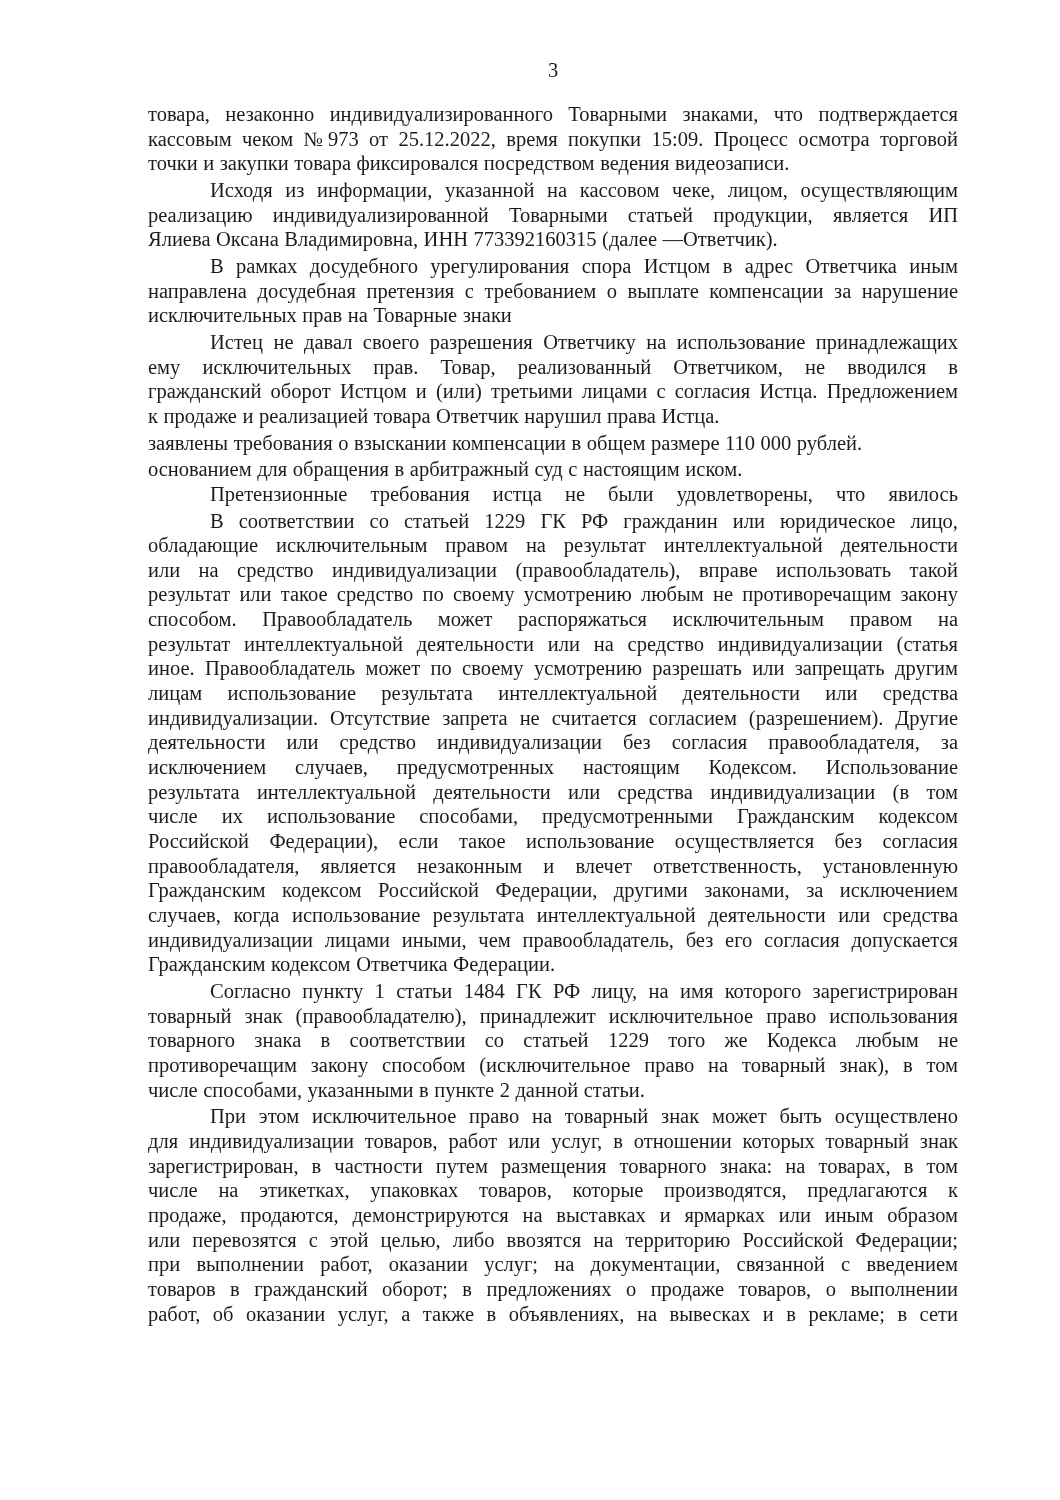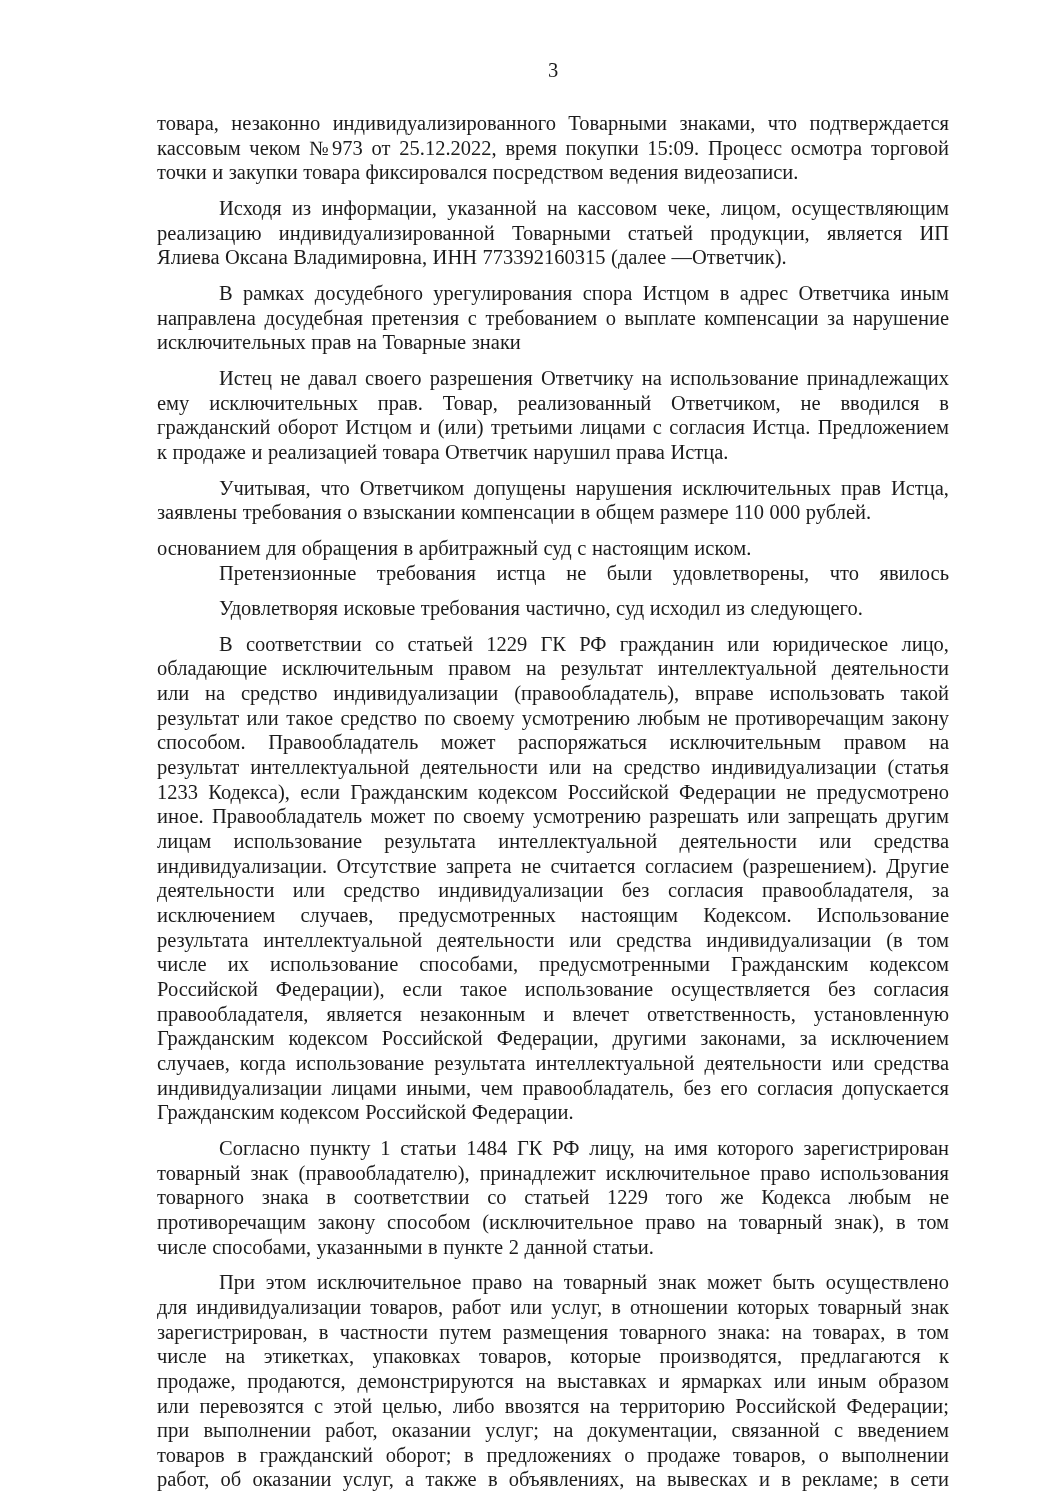--- a/index.html
+++ b/index.html
@@ -27,21 +27,21 @@
     line-height: 25px;
   }
   .document-body {
     position: absolute;
     top: 100px;
     left: 146px;
     width: 814px;
     font-size: 20.5px;
   }
   .paragraph {
-    margin: 11px;
+    margin: 2px;
     padding: 0;
   }
   .line {
     height: 24.66px;
     line-height: 24.66px;
     text-align: justify;
     text-align-last: justify;
     word-spacing: 0.02em;
     white-space: normal;
     overflow: hidden;
@@ -74,51 +74,46 @@
         <div class="line">направлена досудебная претензия с требованием о выплате компенсации за нарушение</div>
         <div class="line final">исключительных прав на Товарные знаки</div>
       </div>
       <div class="paragraph">
         <div class="line indent">Истец не давал своего разрешения Ответчику на использование принадлежащих</div>
         <div class="line">ему исключительных прав. Товар, реализованный Ответчиком, не вводился в</div>
         <div class="line">гражданский оборот Истцом и (или) третьими лицами с согласия Истца. Предложением</div>
         <div class="line final">к продаже и реализацией товара Ответчик нарушил права Истца.</div>
       </div>
       <div class="paragraph">
-        <div class="line indent">Учитывая, что Ответчиком допущены нарушения исключительных прав Истца,</div>
         <div class="line final">заявлены требования о взыскании компенсации в общем размере 110 000 рублей.</div>
       </div>
       <div class="paragraph">
         <div class="line final">основанием для обращения в арбитражный суд с настоящим иском.</div>
         <div class="line indent">Претензионные требования истца не были удовлетворены, что явилось</div>
-      </div>
-      <div class="paragraph">
-        <div class="line indent final">Удовлетворяя исковые требования частично, суд исходил из следующего.</div>
       </div>
       <div class="paragraph">
         <div class="line indent">В соответствии со статьей 1229 ГК РФ гражданин или юридическое лицо,</div>
         <div class="line">обладающие исключительным правом на результат интеллектуальной деятельности</div>
         <div class="line">или на средство индивидуализации (правообладатель), вправе использовать такой</div>
         <div class="line">результат или такое средство по своему усмотрению любым не противоречащим закону</div>
         <div class="line">способом. Правообладатель может распоряжаться исключительным правом на</div>
         <div class="line">результат интеллектуальной деятельности или на средство индивидуализации (статья</div>
-        <div class="line">1233 Кодекса), если Гражданским кодексом Российской Федерации не предусмотрено</div>
         <div class="line">иное. Правообладатель может по своему усмотрению разрешать или запрещать другим</div>
         <div class="line">лицам использование результата интеллектуальной деятельности или средства</div>
         <div class="line">индивидуализации. Отсутствие запрета не считается согласием (разрешением). Другие</div>
         <div class="line">деятельности или средство индивидуализации без согласия правообладателя, за</div>
         <div class="line">исключением случаев, предусмотренных настоящим Кодексом. Использование</div>
         <div class="line">результата интеллектуальной деятельности или средства индивидуализации (в том</div>
         <div class="line">числе их использование способами, предусмотренными Гражданским кодексом</div>
         <div class="line">Российской Федерации), если такое использование осуществляется без согласия</div>
         <div class="line">правообладателя, является незаконным и влечет ответственность, установленную</div>
         <div class="line">Гражданским кодексом Российской Федерации, другими законами, за исключением</div>
         <div class="line">случаев, когда использование результата интеллектуальной деятельности или средства</div>
         <div class="line">индивидуализации лицами иными, чем правообладатель, без его согласия допускается</div>
-        <div class="line final">Гражданским кодексом Российской Федерации.</div>
+        <div class="line final">Гражданским кодексом Ответчика Федерации.</div>
       </div>
       <div class="paragraph">
         <div class="line indent">Согласно пункту 1 статьи 1484 ГК РФ лицу, на имя которого зарегистрирован</div>
         <div class="line">товарный знак (правообладателю), принадлежит исключительное право использования</div>
         <div class="line">товарного знака в соответствии со статьей 1229 того же Кодекса любым не</div>
         <div class="line">противоречащим закону способом (исключительное право на товарный знак), в том</div>
         <div class="line final">числе способами, указанными в пункте 2 данной статьи.</div>
       </div>
       <div class="paragraph">
         <div class="line indent">При этом исключительное право на товарный знак может быть осуществлено</div>

